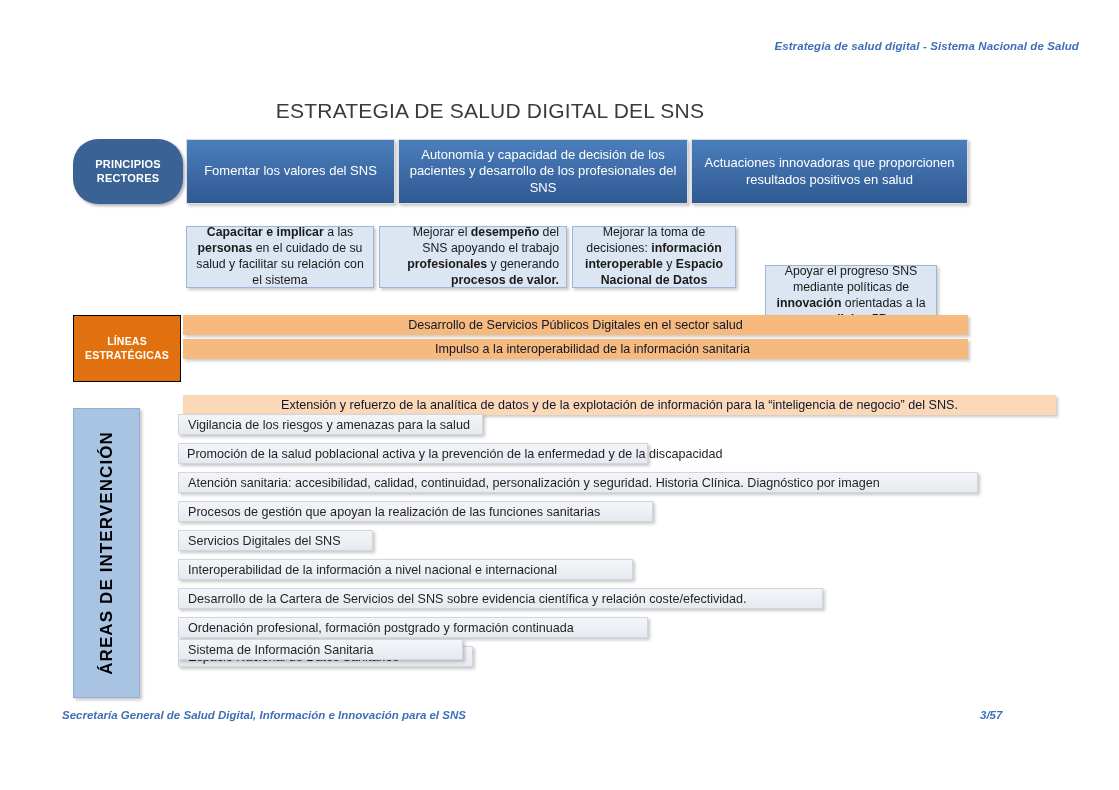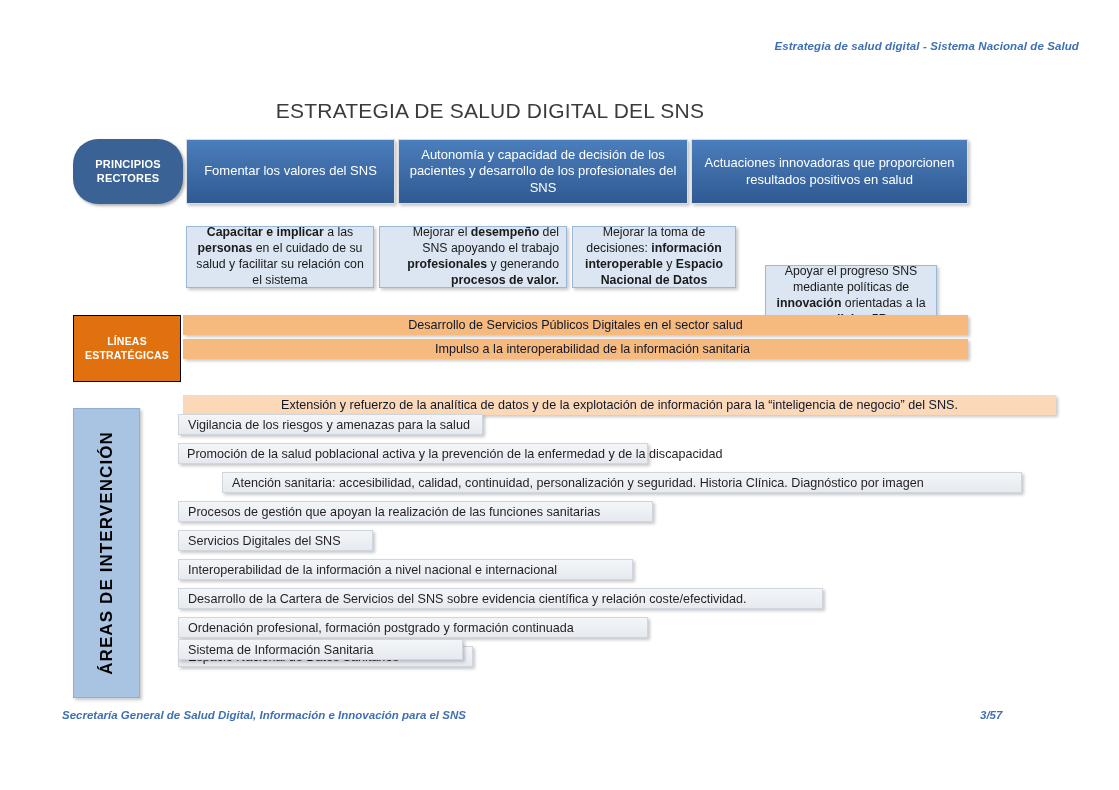--- a/index.html
+++ b/index.html
@@ -231,21 +231,21 @@
   <div class="le-bar le-bar-1 sh">Desarrollo de Servicios Públicos Digitales en el sector salud</div>
   <div class="le-bar le-bar-2 sh">Impulso a la interoperabilidad de la información  sanitaria</div>
   <div class="le-bar le-bar-3 sh">Extensión y refuerzo de la analítica de datos y de la explotación de información  para la “inteligencia de negocio” del SNS.</div>
 
   <div class="row-label ai-label sh">
     <span>ÁREAS DE INTERVENCIÓN</span>
   </div>
   <div id="ai-rows">
       <div class="ai-row sh" style="top: 414px; width: 305px;">Vigilancia de los riesgos y amenazas para la salud</div>
       <div class="ai-row sh" style="top: 443px; width: 470px; padding-left: 8px;">Promoción  de la salud poblacional activa y la prevención de la enfermedad y de la discapacidad</div>
-      <div class="ai-row sh" style="top: 472px; width: 800px; margin-left: 44px;">Atención sanitaria: accesibilidad, calidad, continuidad, personalización y seguridad. Historia Clínica. Diagnóstico por  imagen</div>
+      <div class="ai-row sh" style="top: 472px; width: 800px;">Atención sanitaria: accesibilidad, calidad, continuidad, personalización y seguridad. Historia Clínica. Diagnóstico por  imagen</div>
       <div class="ai-row sh" style="top: 501px; width: 475px;">Procesos de gestión que apoyan la realización de las funciones sanitarias</div>
       <div class="ai-row sh" style="top: 530px; width: 195px;">Servicios Digitales del SNS</div>
       <div class="ai-row sh" style="top: 559px; width: 455px;">Interoperabilidad de la información  a nivel nacional e internacional</div>
       <div class="ai-row sh" style="top: 588px; width: 645px;">Desarrollo de la Cartera de Servicios del SNS  sobre evidencia científica y relación coste/efectividad.</div>
       <div class="ai-row sh" style="top: 617px; width: 470px;">Ordenación  profesional, formación  postgrado y  formación  continuada</div>
       <div class="ai-row sh" style="top: 646px; width: 295px;">Espacio Nacional de Datos Sanitarios</div>
       <div class="ai-row sh" style="top: 639px; width: 285px;">Sistema de Información  Sanitaria</div>
     </div>
 
   <div class="footer-left">Secretaría General de Salud Digital, Información e Innovación para el SNS</div>

